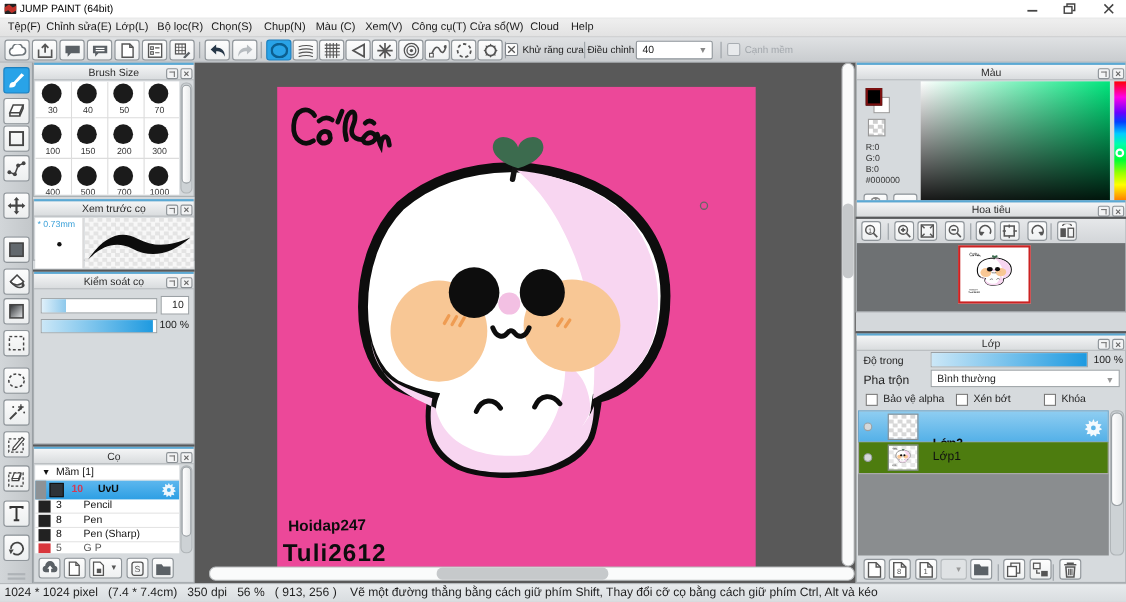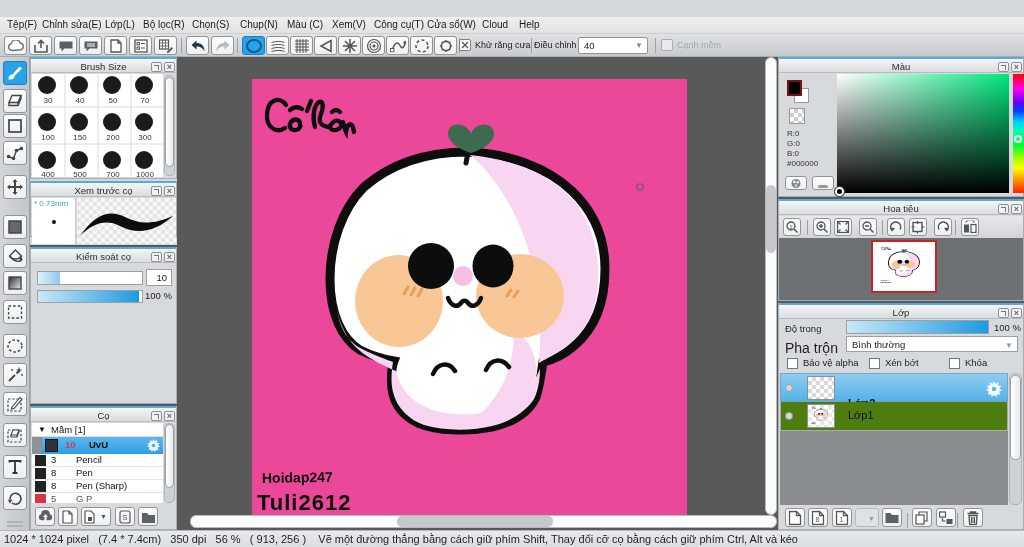--- a/index.html
+++ b/index.html
@@ -37,20 +37,37 @@
 .nbtn svg { position:absolute; left:50%; top:50%; transform:translate(-50%,-50%); }
 .lbtn { position:absolute; top:205px; width:20px; height:19px; background:linear-gradient(#fdfdfd,#eef0f1); border:1px solid #8f959a; border-radius:3px; }
 .lbtn svg { position:absolute; left:50%; top:50%; transform:translate(-50%,-50%); }
 
 #statusbar { left:0; top:530px; width:1024px; height:17px; background:linear-gradient(#e8ebed,#d9dde0); border-top:1px solid #b5b9bc; font-size:11px; color:#1f1f1f; line-height:16px; white-space:nowrap; }
 </style>
 </head>
 <body>
 <div id="app">
 
+  <div id="titlebar" class="abs">
+    <svg class="abs" style="left:4px;top:3px" width="11" height="10" viewBox="0 0 13 11">
+        <rect x="0" y="0" width="13" height="11" rx="1" fill="#222"></rect>
+        <path d="M0 4 L5 1 L9 4 L13 2 L13 7 L8 10 L4 7 L0 9 Z" fill="#c03028"></path>
+      </svg>
+    <div class="ttl">JUMP PAINT (64bit)</div>
+    <svg class="winbtn" style="left:932px;top:3px" width="14" height="11">
+        <rect x="2" y="6" width="9" height="1.6" fill="#444"></rect>
+      </svg>
+    <svg class="winbtn" style="left:965px;top:2px" width="14" height="12">
+        <rect x="2.5" y="4" width="7" height="6" fill="none" stroke="#444" stroke-width="1.3"></rect>
+        <path d="M5 4 V1.7 H12 V7.5 H10" fill="none" stroke="#444" stroke-width="1.3"></path>
+      </svg>
+    <svg class="winbtn" style="left:1001px;top:2px" width="14" height="12">
+        <path d="M3 2 L11 10 M11 2 L3 10" stroke="#444" stroke-width="1.4"></path>
+      </svg>
+  </div>
 
   <div id="menubar" class="abs">
     <span style="left:7px">Tệp(F)</span>
     <span style="left:42px">Chỉnh sửa(E)</span>
     <span style="left:105px">Lớp(L)</span>
     <span style="left:143px">Bộ lọc(R)</span>
     <span style="left:192px">Chọn(S)</span>
     <span style="left:240px">Chụp(N)</span>
     <span style="left:287px">Màu (C)</span>
     <span style="left:332px">Xem(V)</span>
@@ -498,21 +515,21 @@
         </div>
       <div class="abs" style="left:33px;top:119px;width:22px;height:14px;background:linear-gradient(#fdfdfd,#eef0f1);border:1px solid #8f959a;border-radius:3px">
           <div style="position:absolute;left:5px;top:8px;width:10px;height:3px;background:#999;border-radius:2px"></div>
         </div>
       <div class="abs" style="left:58px;top:17px;width:172px;height:119px;background:linear-gradient(to top, #000, rgba(0,0,0,0)), linear-gradient(to right, #ffffff, #00e67d)"></div>
       <div class="abs" style="left:56px;top:130px;width:9px;height:9px;border-radius:50%;border:2px solid #fff;background:#000;box-shadow:0 0 0 1px #444"></div>
       <div class="abs" style="left:234px;top:17px;width:12px;height:119px;background:linear-gradient(#ff0004 0%, #ff00e6 12%, #6600ff 24%, #0040ff 31%, #00ccff 40%, #00ffaa 48%, #00ff33 60%, #99ff00 70%, #ffff00 79%, #ff8800 90%, #ff2200 100%)"></div>
       <div class="abs" style="left:235px;top:78px;width:8px;height:8px;border-radius:50%;border:2px solid #fff"></div>
     </div>
 
-    <div class="panel" style="left:778px;top:199px;width:246px;height:102px">
+    <div class="panel" style="left:778px;top:182px;width:246px;height:102px">
       <div class="ptitle">Hoa tiêu<span class="pop"></span><span class="px">×</span></div>
       <div class="abs" style="left:0;top:17px;width:244px;height:22px;background:linear-gradient(#e6e8ea,#d2d5d8)">
         <div class="nbtn" style="left:4px">
             <svg width="13" height="13" viewBox="0 0 13 13">
               <circle cx="5.5" cy="5.5" r="4" fill="none" stroke="#555" stroke-width="1.3"></circle>
               <path d="M8.5 8.5 L12 12" stroke="#555" stroke-width="1.5"></path>
               <text x="5.5" y="8" font-size="6" text-anchor="middle" fill="#555">1</text>
             </svg>
           </div>
         <div class="tsep" style="left:28px;top:4px"></div>
@@ -571,21 +588,21 @@
       </div>
     </div>
 
     <div class="panel" style="left:778px;top:303px;width:246px;height:227px">
       <div class="ptitle">Lớp<span class="pop"></span><span class="px">×</span></div>
       <div class="abs" style="left:6px;top:20px;font-size:9.5px;color:#222">Độ trong</div>
       <div class="abs" style="left:67px;top:17px;width:143px;height:14px;background:#fff;border:1px solid #9aa0a4">
         <div class="abs" style="left:0;top:0;width:141px;height:12px;background:linear-gradient(90deg,#cbe7f7,#1e9ae0)"></div>
       </div>
       <div class="abs" style="left:215px;top:19px;font-size:9.5px;color:#222">100 %</div>
-      <div class="abs" style="left:6px;top:37px;font-size:14px;color:#222">Pha trộn</div>
+      <div class="abs" style="left:6px;top:37px;font-size:11px;color:#222">Pha trộn</div>
       <div class="abs" style="left:67px;top:33px;width:172px;height:16px;background:#fff;border:1px solid #9aa0a4;font-size:9.5px;color:#222;line-height:15px"><span style="margin-left:5px">Bình thường</span><span style="position:absolute;right:4px;top:1px;color:#999;font-size:8px">▼</span></div>
       <div class="abs" style="left:8px;top:55px;width:11px;height:11px;border:1px solid #777;background:#fff"></div>
       <div class="abs" style="left:24px;top:54px;font-size:9.5px;color:#222">Bảo vệ alpha</div>
       <div class="abs" style="left:90px;top:55px;width:11px;height:11px;border:1px solid #777;background:#fff"></div>
       <div class="abs" style="left:106px;top:54px;font-size:9.5px;color:#222">Xén bớt</div>
       <div class="abs" style="left:170px;top:55px;width:11px;height:11px;border:1px solid #777;background:#fff"></div>
       <div class="abs" style="left:186px;top:54px;font-size:9.5px;color:#222">Khóa</div>
 
       <div class="abs" style="left:1px;top:70px;width:228px;height:29px;background:linear-gradient(#8ecdf1,#55b1e8);border:1px solid #6fa6c9">
         <div class="abs" style="left:4px;top:10px;width:8px;height:8px;border-radius:50%;background:#d5d8da;border:1px solid #9aa0a3"></div>

